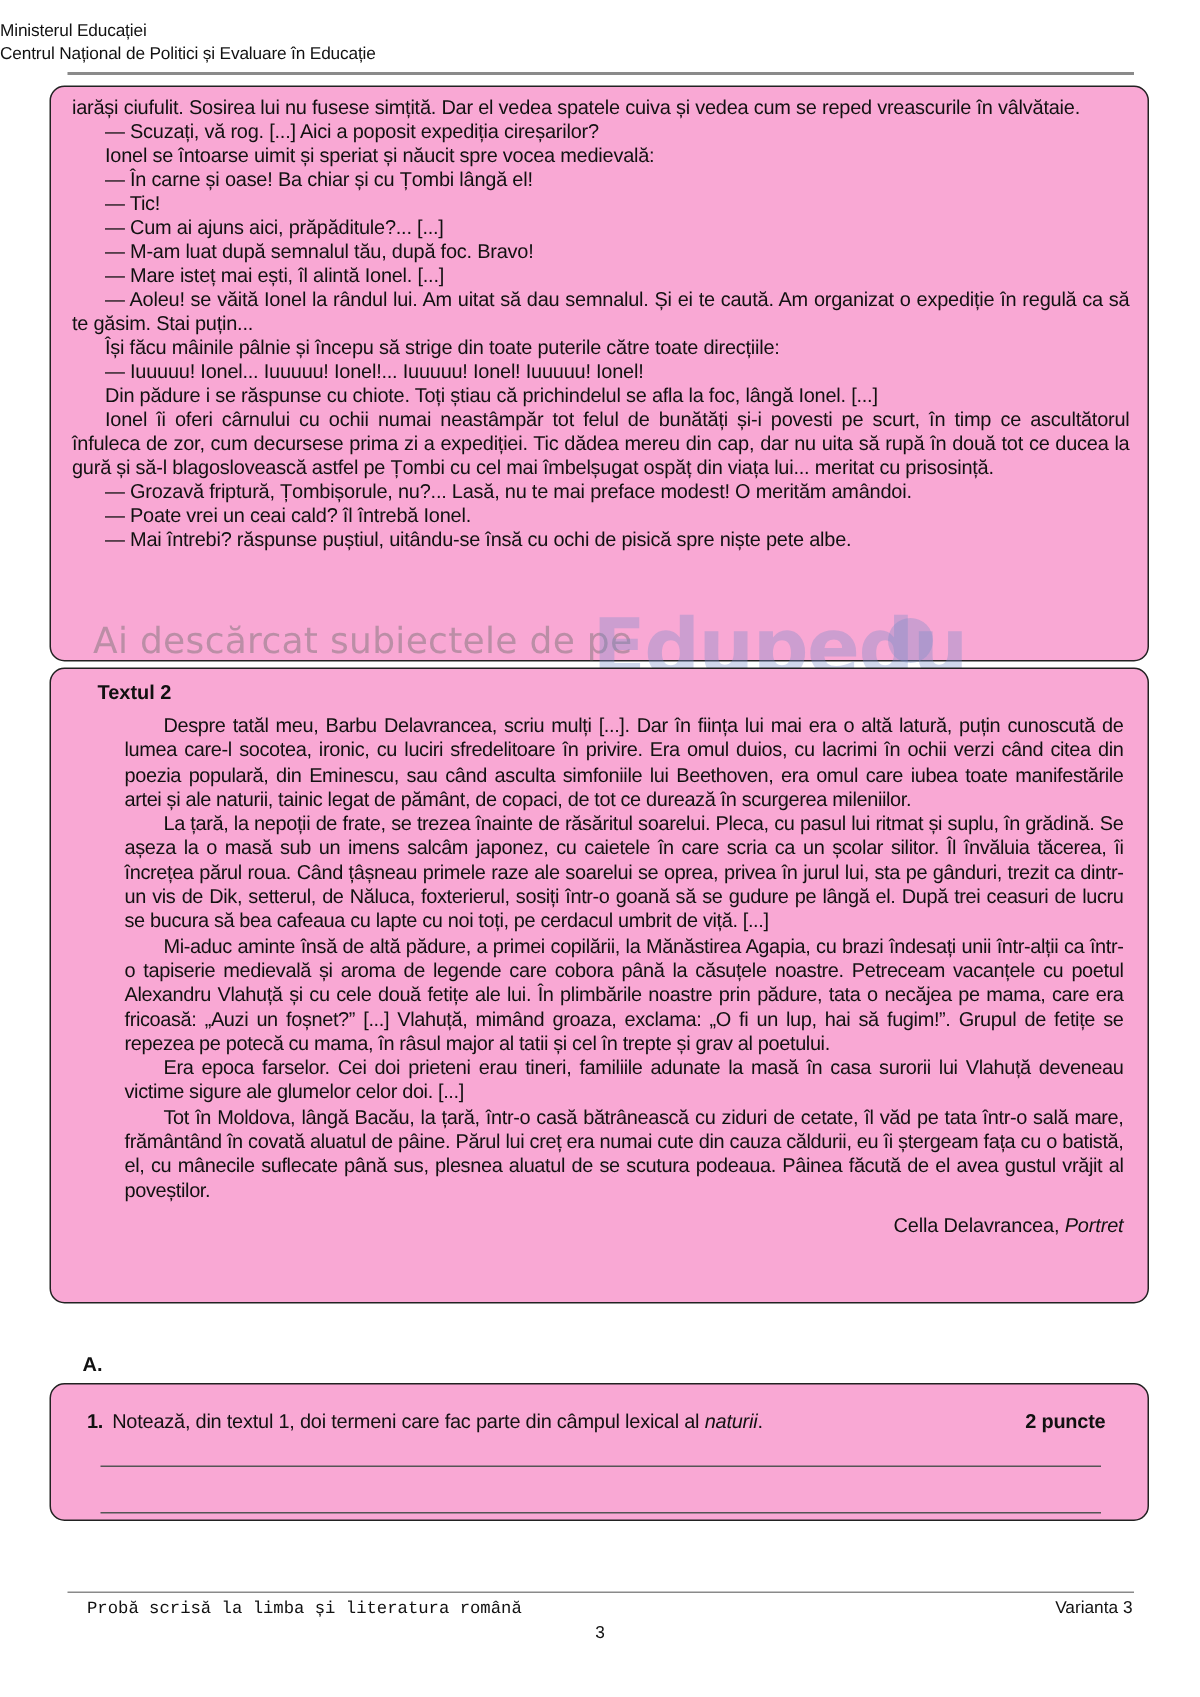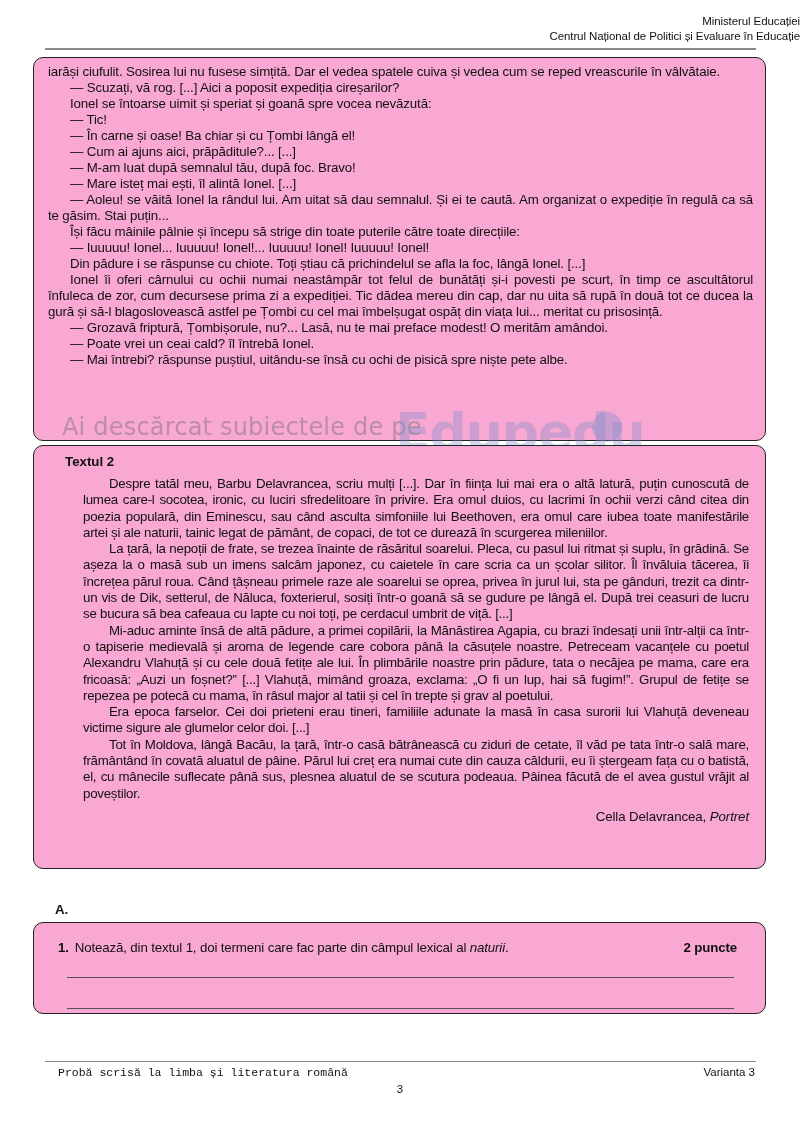--- a/index.html
+++ b/index.html
@@ -2,21 +2,21 @@
 <html><head>
 <meta charset="utf-8">
 <style>
   html, body { margin: 0; padding: 0; background: #ffffff; }
   body {
     width: 800px; height: 1131px; position: relative; overflow: hidden;
     font-family: "Liberation Sans", sans-serif; color: #111;
   }
   .header {
     position: absolute; top: 14px; left: 0; width: 800px;
-    text-align: right; font-size: 11.5px; line-height: 15px; letter-spacing: -0.1px;
+    text-align: left; font-size: 11.5px; line-height: 15px; letter-spacing: -0.1px;
   }
   .header-rule {
     position: absolute; top: 48px; left: 45px; width: 711px; height: 2px; background: #8a8a8a;
   }
   .box {
     position: absolute; border: 1.5px solid #222; border-radius: 10px; background: #f9a8d4;
     box-sizing: border-box;
   }
   .box1 { top: 57px; left: 33px; width: 733px; height: 384px; padding: 6px 12px 0 14px; }
   .box2 { top: 445px; left: 33px; width: 733px; height: 424px; padding: 0 16px 0 20px; }
@@ -71,23 +71,23 @@
 <div class="header">
   <div>Ministerul Educației</div>
   <div>Centrul Național de Politici și Evaluare în Educație</div>
 </div>
 <div class="header-rule"></div>
 
 <div class="box box1">
   <div id="text1-paras">
       <p class="para">iarăși ciufulit. Sosirea lui nu fusese simțită. Dar el vedea spatele cuiva și vedea cum se reped vreascurile în vâlvătaie.</p>
       <p class="para indent">— Scuzați, vă rog. [...] Aici a poposit expediția cireșarilor?</p>
-      <p class="para indent">Ionel se întoarse uimit și speriat și goană spre vocea nevăzută:</p>
+      <p class="para indent">Ionel se întoarse uimit și speriat și năucit spre vocea medievală:</p>
+      <p class="para indent">— În carne și oase! Ba chiar și cu Țombi lângă el!</p>
       <p class="para indent">— Tic!</p>
-      <p class="para indent">— În carne și oase! Ba chiar și cu Țombi lângă el!</p>
       <p class="para indent">— Cum ai ajuns aici, prăpăditule?... [...]</p>
       <p class="para indent">— M-am luat după semnalul tău, după foc. Bravo!</p>
       <p class="para indent">— Mare isteț mai ești, îl alintă Ionel. [...]</p>
       <p class="para indent">— Aoleu! se văită Ionel la rândul lui. Am uitat să dau semnalul. Și ei te caută. Am organizat o expediție în regulă ca să te găsim. Stai puțin...</p>
       <p class="para indent">Își făcu mâinile pâlnie și începu să strige din toate puterile către toate direcțiile:</p>
       <p class="para indent">— Iuuuuu! Ionel... Iuuuuu! Ionel!... Iuuuuu! Ionel! Iuuuuu! Ionel!</p>
       <p class="para indent">Din pădure i se răspunse cu chiote. Toți știau că prichindelul se afla la foc, lângă Ionel. [...]</p>
       <p class="para indent">Ionel îi oferi cârnului cu ochii numai neastâmpăr tot felul de bunătăți și-i povesti pe scurt, în timp ce ascultătorul înfuleca de zor, cum decursese prima zi a expediției. Tic dădea mereu din cap, dar nu uita să rupă în două tot ce ducea la gură și să-l blagoslovească astfel pe Țombi cu cel mai îmbelșugat ospăț din viața lui... meritat cu prisosință.</p>
       <p class="para indent">— Grozavă friptură, Țombișorule, nu?... Lasă, nu te mai preface modest! O merităm amândoi.</p>
       <p class="para indent">— Poate vrei un ceai cald? îl întrebă Ionel.</p>

